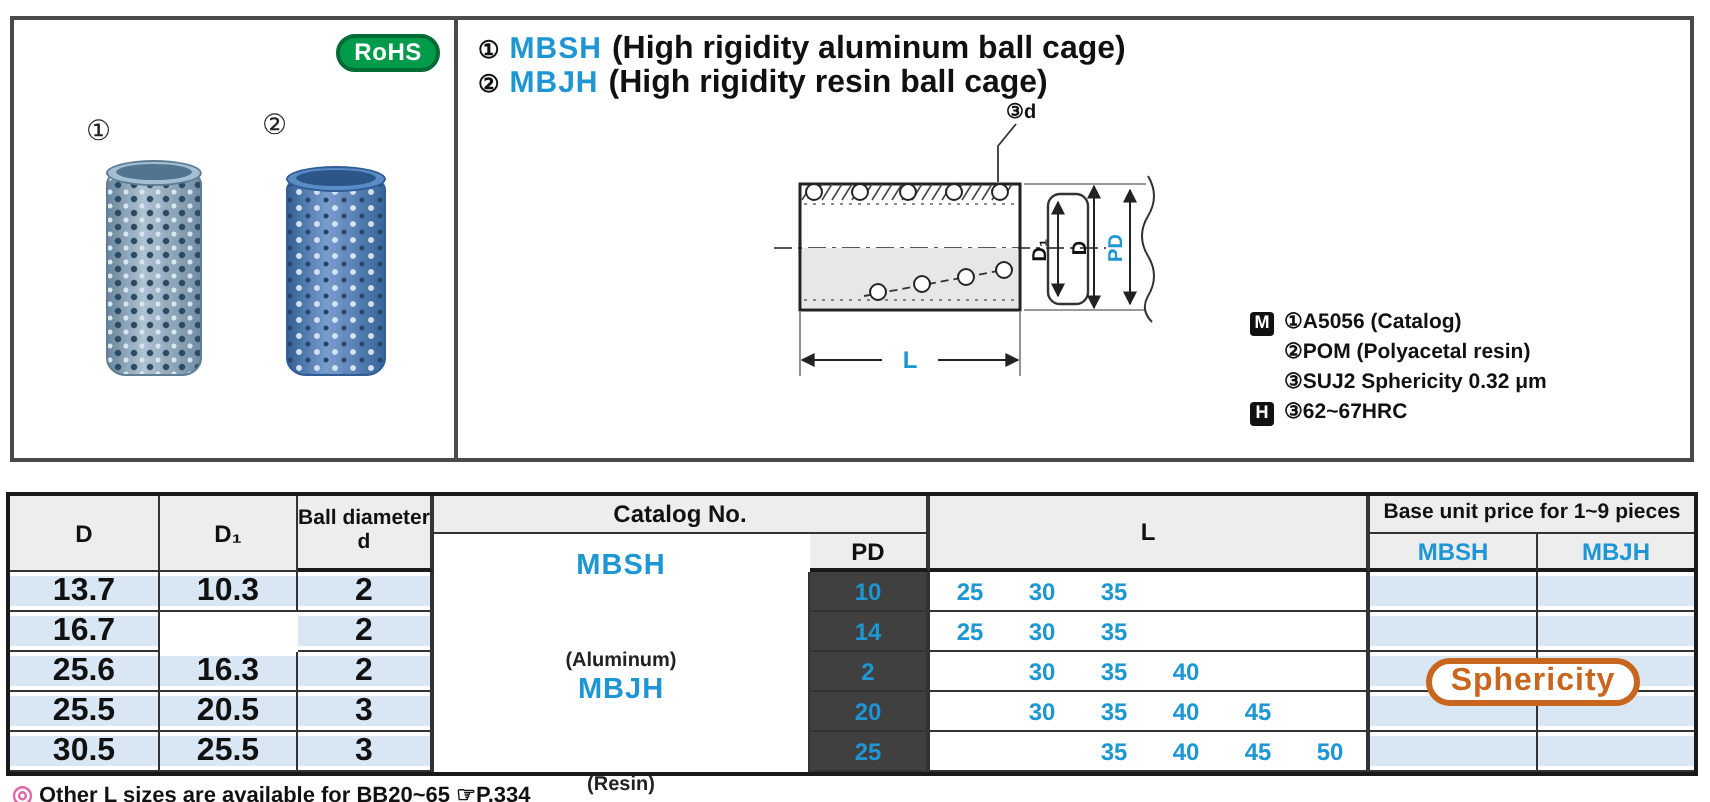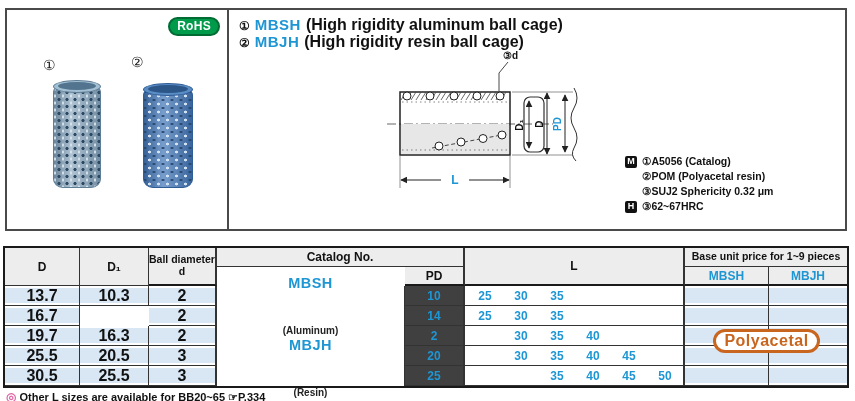--- a/index.html
+++ b/index.html
@@ -210,21 +210,21 @@
   <div class="dc br2" style="grid-area:4/3">2</div>
   <div class="pdc" style="grid-area:4/5">14</div>
   <div class="lcell" style="grid-area:4/6">
     <span class="lv g1">25</span>
     <span class="lv g2">30</span>
     <span class="lv g3">35</span>
   </div>
   <div class="dc" style="grid-area:4/7"></div>
   <div class="dc nr" style="grid-area:4/8"></div>
 
-  <div class="dc" style="grid-area:5/1">19.7</div>
+  <div class="dc" style="grid-area:5/1">25.6</div>
   <div class="dc" style="grid-area:5/2">16.3</div>
   <div class="dc br2" style="grid-area:5/3">2</div>
   <div class="pdc" style="grid-area:5/5">2</div>
   <div class="lcell" style="grid-area:5/6">
     <span class="lv g2">30</span>
     <span class="lv g3">35</span>
     <span class="lv g4">40</span>
   </div>
   <div class="dc" style="grid-area:5/7"></div>
   <div class="dc nr" style="grid-area:5/8"></div>
@@ -248,18 +248,18 @@
   <div class="pdc" style="grid-area:7/5">25</div>
   <div class="lcell" style="grid-area:7/6">
     <span class="lv g3">35</span>
     <span class="lv g4">40</span>
     <span class="lv g5">45</span>
     <span class="lv g6">50</span>
   </div>
   <div class="dc" style="grid-area:7/7"></div>
   <div class="dc nr" style="grid-area:7/8"></div>
 
-  <div class="stamp">Polyacetal</div>
+  <div class="stamp">Sphericity</div>
 </div>
 
 <div class="footnote">
   <span class="fsym">◎</span><span>Other L sizes are available for BB20~65 ☞P.334</span>
 </div>
 
 </body></html>

